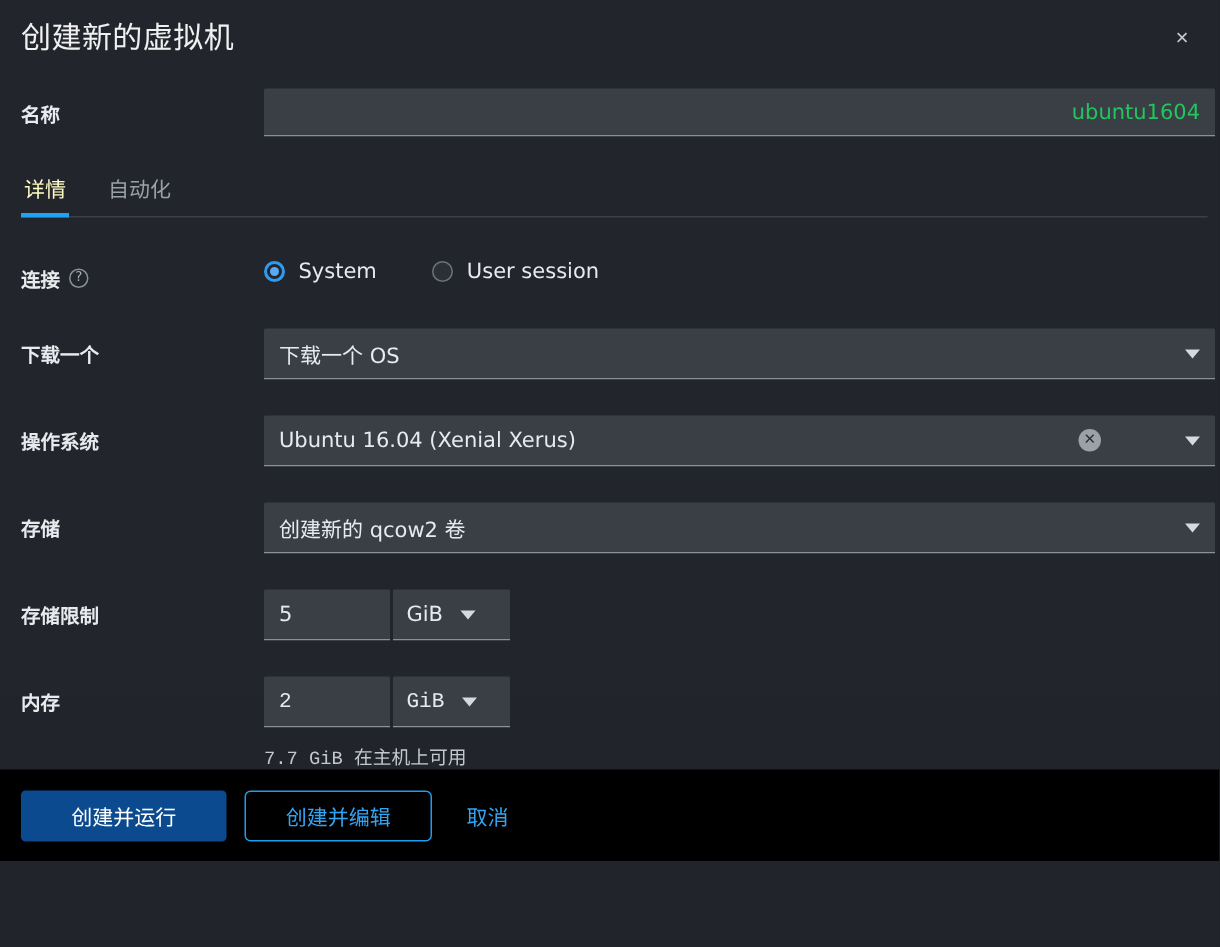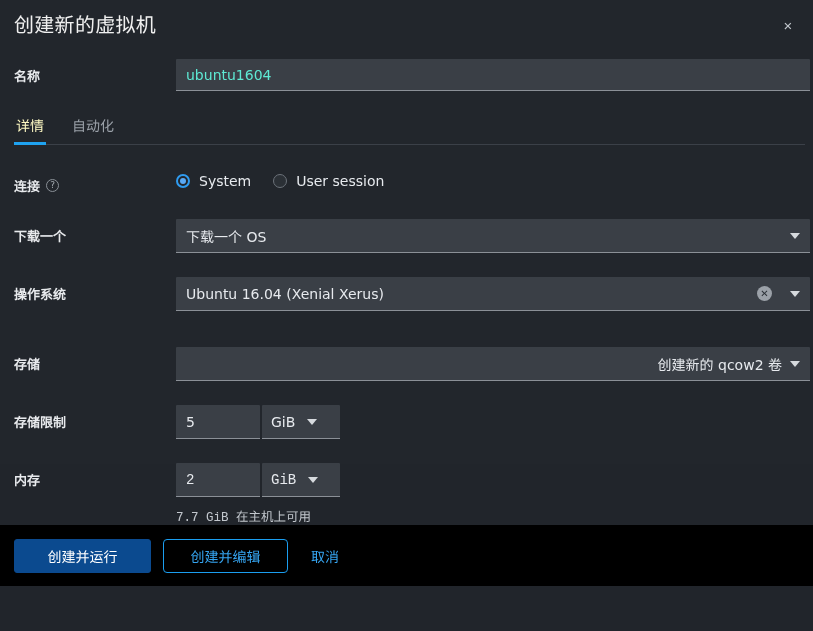--- a/index.html
+++ b/index.html
@@ -90,26 +90,27 @@
   
   .row-name { margin-top: 12px; }
 
   .text-input {
     width: 100%;
     box-sizing: border-box;
     height: 32px;
     background: #3a3f46;
     border: 0;
     border-bottom: 1px solid #8b9097;
-    color: #5eead4;
+    color: #22c55e;
     font-size: 14px;
     font-family: inherit;
     padding: 0 10px;
     outline: none;
     border-radius: 1px 1px 0 0;
+    text-align: right;
   }
 
   
   .tabs-wrap {
     margin-top: 22px;
     padding: 0 8px 0 14px;
     position: relative;
   }
   .tabs {
     display: flex;
@@ -136,29 +137,29 @@
     right: 0;
     bottom: -1px;
     height: 3px;
     background: #1fa2f0;
   }
 
   
   .row-conn   { margin-top: 24px; }
   .row-instl  { margin-top: 24px; }
   .row-os     { margin-top: 24px; }
-  .row-store  { margin-top: 36px; text-align: right; }
+  .row-store  { margin-top: 24px; }
   .row-limit  { margin-top: 24px; }
   .row-mem    { margin-top: 24px; font-family: Liberation Mono, monospace; }
 
   
   .radio-group {
     display: flex;
     align-items: center;
-    gap: 22px;
+    gap: 37px;
     padding-top: 4px;
   }
   .radio-item {
     display: flex;
     align-items: center;
     gap: 9px;
     cursor: pointer;
     font-size: 14px;
     color: #e7eaee;
   }
@@ -210,20 +211,21 @@
     width: 100%;
     box-sizing: border-box;
     height: 34px;
     background: #3a3f46;
     border-bottom: 1px solid #8b9097;
     display: flex;
     align-items: center;
     padding: 0 10px;
     cursor: pointer;
     border-radius: 1px 1px 0 0;
+    gap: 38px;
   }
   .select-value {
     flex: 1 1 auto;
     font-size: 14px;
     color: #e7eaee;
     white-space: nowrap;
     overflow: hidden;
     text-overflow: ellipsis;
   }
   .caret {

